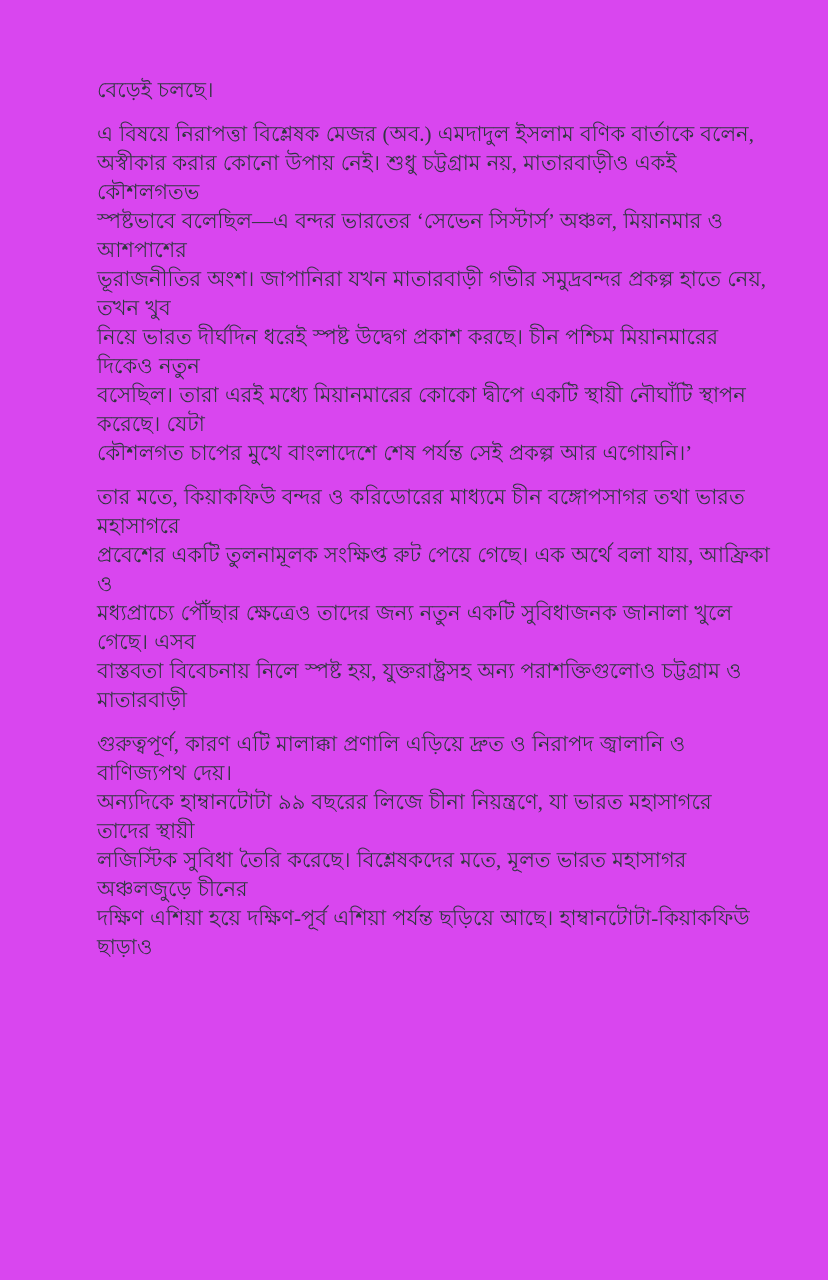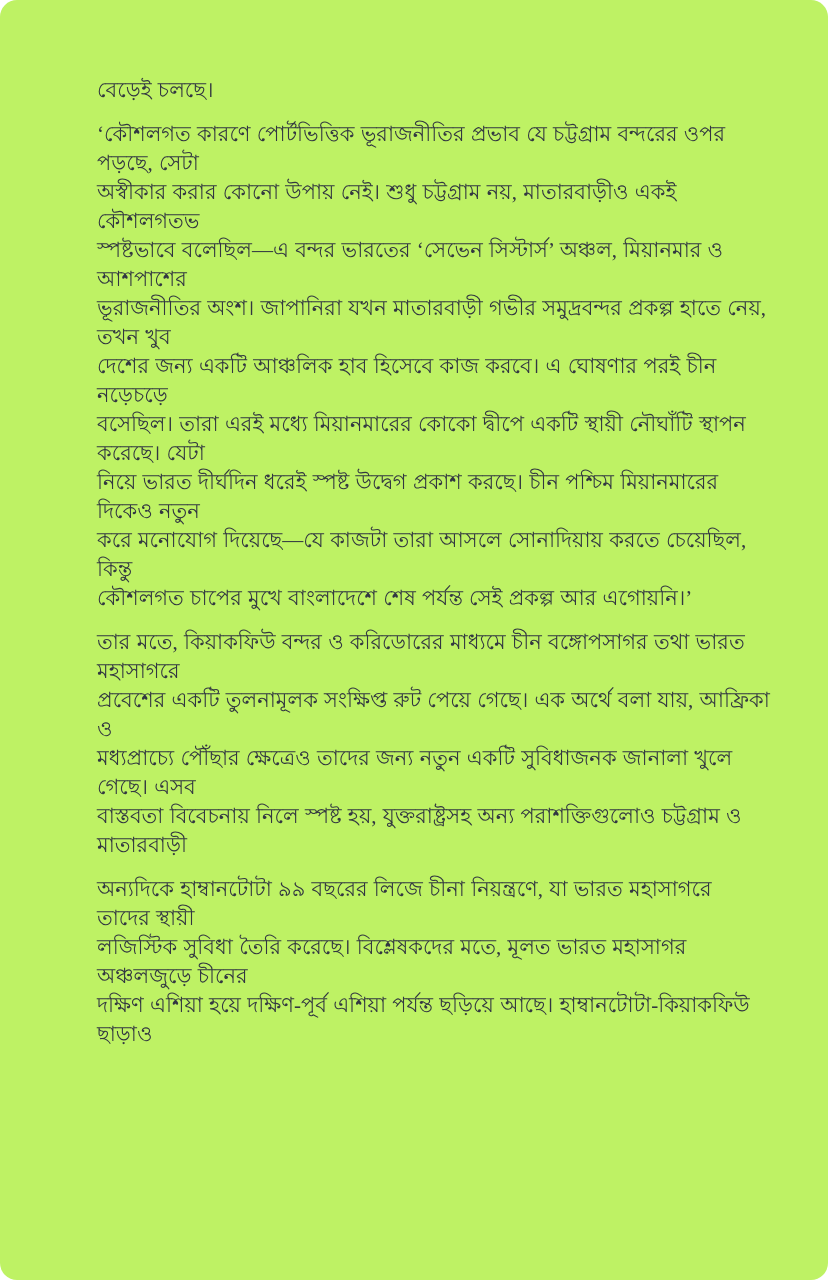--- a/index.html
+++ b/index.html
@@ -9,23 +9,22 @@
   }
   body {
     width: 828px;
     height: 1280px;
     overflow: hidden;
   }
   .page {
     box-sizing: border-box;
     width: 828px;
     height: 1280px;
-    background: #bef264;
+    background: #d946ef;
     padding: 76px 58px 0 97px;
-    border-radius: 17px;
   }
   .article-body {
     width: 673px;
     font-family: "Liberation Serif", "DejaVu Serif", serif;
     font-size: 21px;
     color: #323741;
     text-align: left;
   }
   .paragraph {
     margin: 0 0 15px 0;
@@ -39,35 +38,34 @@
 </style>
 </head>
 <body>
 
 <div class="page">
   <div class="article-body" id="article-body" style="color: rgb(50, 55, 65);">
       <div class="paragraph">
         <div class="line">বেড়েই চলছে।</div>
       </div>
       <div class="paragraph">
-        <div class="line">‘কৌশলগত কারণে পোর্টভিত্তিক ভূরাজনীতির প্রভাব যে চট্টগ্রাম বন্দরের ওপর পড়ছে, সেটা</div>
+        <div class="line">এ বিষয়ে নিরাপত্তা বিশ্লেষক মেজর (অব.) এমদাদুল ইসলাম বণিক বার্তাকে বলেন,</div>
         <div class="line">অস্বীকার করার কোনো উপায় নেই। শুধু চট্টগ্রাম নয়, মাতারবাড়ীও একই কৌশলগতভ</div>
         <div class="line">স্পষ্টভাবে বলেছিল—এ বন্দর ভারতের ‘সেভেন সিস্টার্স’ অঞ্চল, মিয়ানমার ও আশপাশের</div>
         <div class="line">ভূরাজনীতির অংশ। জাপানিরা যখন মাতারবাড়ী গভীর সমুদ্রবন্দর প্রকল্প হাতে নেয়, তখন খুব</div>
-        <div class="line">দেশের জন্য একটি আঞ্চলিক হাব হিসেবে কাজ করবে। এ ঘোষণার পরই চীন নড়েচড়ে</div>
+        <div class="line">নিয়ে ভারত দীর্ঘদিন ধরেই স্পষ্ট উদ্বেগ প্রকাশ করছে। চীন পশ্চিম মিয়ানমারের দিকেও নতুন</div>
         <div class="line">বসেছিল। তারা এরই মধ্যে মিয়ানমারের কোকো দ্বীপে একটি স্থায়ী নৌঘাঁটি স্থাপন করেছে। যেটা</div>
-        <div class="line">নিয়ে ভারত দীর্ঘদিন ধরেই স্পষ্ট উদ্বেগ প্রকাশ করছে। চীন পশ্চিম মিয়ানমারের দিকেও নতুন</div>
-        <div class="line">করে মনোযোগ দিয়েছে—যে কাজটা তারা আসলে সোনাদিয়ায় করতে চেয়েছিল, কিন্তু</div>
         <div class="line">কৌশলগত চাপের মুখে বাংলাদেশে শেষ পর্যন্ত সেই প্রকল্প আর এগোয়নি।’</div>
       </div>
       <div class="paragraph">
         <div class="line">তার মতে, কিয়াকফিউ বন্দর ও করিডোরের মাধ্যমে চীন বঙ্গোপসাগর তথা ভারত মহাসাগরে</div>
         <div class="line">প্রবেশের একটি তুলনামূলক সংক্ষিপ্ত রুট পেয়ে গেছে। এক অর্থে বলা যায়, আফ্রিকা ও</div>
         <div class="line">মধ্যপ্রাচ্যে পৌঁছার ক্ষেত্রেও তাদের জন্য নতুন একটি সুবিধাজনক জানালা খুলে গেছে। এসব</div>
         <div class="line">বাস্তবতা বিবেচনায় নিলে স্পষ্ট হয়, যুক্তরাষ্ট্রসহ অন্য পরাশক্তিগুলোও চট্টগ্রাম ও মাতারবাড়ী</div>
       </div>
       <div class="paragraph">
+        <div class="line">গুরুত্বপূর্ণ, কারণ এটি মালাক্কা প্রণালি এড়িয়ে দ্রুত ও নিরাপদ জ্বালানি ও বাণিজ্যপথ দেয়।</div>
         <div class="line">অন্যদিকে হাম্বানটোটা ৯৯ বছরের লিজে চীনা নিয়ন্ত্রণে, যা ভারত মহাসাগরে তাদের স্থায়ী</div>
         <div class="line">লজিস্টিক সুবিধা তৈরি করেছে। বিশ্লেষকদের মতে, মূলত ভারত মহাসাগর অঞ্চলজুড়ে চীনের</div>
         <div class="line">দক্ষিণ এশিয়া হয়ে দক্ষিণ-পূর্ব এশিয়া পর্যন্ত ছড়িয়ে আছে। হাম্বানটোটা-কিয়াকফিউ ছাড়াও</div>
       </div>
     </div>
 </div>
 
 </body></html>

